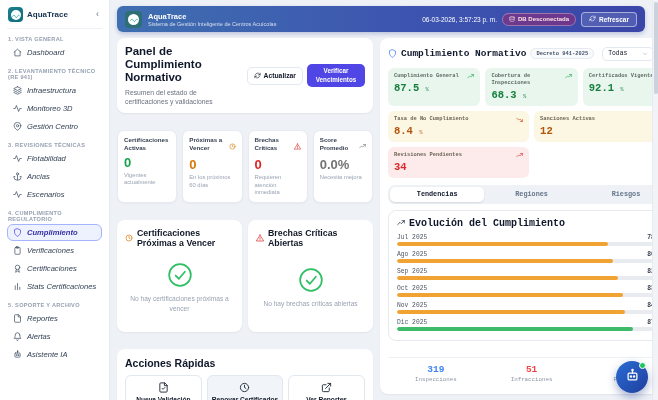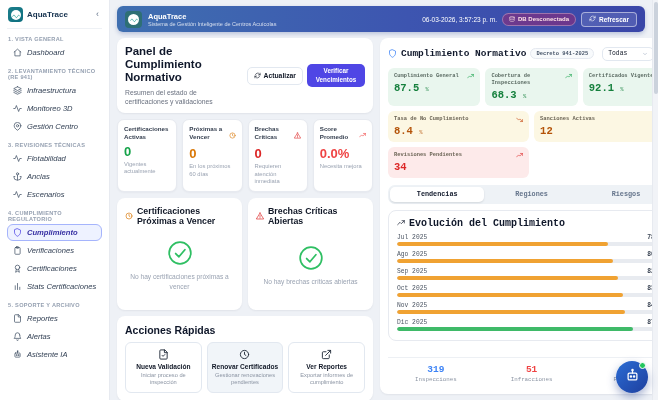--- a/index.html
+++ b/index.html
@@ -32,40 +32,40 @@
   .tb-logo { width:17px; height:17px; border-radius:4px; background:#2e6f75; display:flex; align-items:center; justify-content:center; }
   .tb-logo-inner { width:11px; height:11px; border-radius:50%; background:#fff; color:#0d9488; display:flex; align-items:center; justify-content:center; }
   .tb-brand { font-size:7.5px; font-weight:bold; line-height:1.2; }
   .tb-sub { font-size:5.5px; color:rgba(255,255,255,.78); }
   .topbar-right { display:flex; align-items:center; gap:5px; }
   .tb-time { font-size:6.5px; }
   .db-badge { display:flex; align-items:center; gap:3px; background:rgba(190,24,93,.38); border:1px solid rgba(255,230,235,.35); color:#ffe4e6; font-size:6px; font-weight:600; padding:2px 6px; border-radius:999px; }
   .refresh-btn { display:flex; align-items:center; gap:3px; background:rgba(255,255,255,.12); border:1px solid rgba(255,255,255,.5); color:#fff; font-size:6.5px; font-weight:700; padding:2.5px 7px; border-radius:4px; cursor:pointer; }
 
   .content { display:flex; gap:7px; margin-top:6px; flex:1; min-height:0; }
-  .col-left { width:256px; flex-shrink:0; display:flex; flex-direction:column; gap:6px; }
+  .col-left { width:256px; flex-shrink:0; display:flex; flex-direction:column; gap:17px; }
   .col-right { flex:1; min-width:0; display:flex; flex-direction:row;font-family:Liberation Mono, monospace; }
   .card { background:#fff; border-radius:8px; box-shadow:0 1px 2px rgba(15,23,42,.06); }
 
   
   .panel-head { display:flex; justify-content:space-between; gap:6px; padding:7px 8px; }
   .panel-title { font-size:11.5px; font-weight:800; color:#0f172a; line-height:1.15; }
   .panel-sub { font-size:6.8px; color:#6b7280; margin-top:3px; line-height:1.35; }
   .panel-actions { display:flex; gap:4px; align-items:center; flex-shrink:0; }
   .btn-light { display:flex; align-items:center; gap:3px; border:1px solid #e2e8f0; background:#fff; border-radius:5px; padding:4px 6px; font-size:6.8px; font-weight:700; color:#111827; cursor:pointer; }
   .btn-primary { background:#4f46e5; color:#fff; border:none; border-radius:5px; padding:3px 7px; font-size:6.3px; font-weight:700; text-align:center; line-height:1.3; max-width:58px; cursor:pointer; }
 
   
   .stats { display:grid; grid-template-columns:repeat(4,1fr); gap:5px; }
   .stat { background:#fff; border:1px solid #e7eaf0; border-radius:7px; padding:5px 6px; box-shadow:0 1px 2px rgba(15,23,42,.04); }
   .stat-top { display:flex; justify-content:space-between; gap:2px; }
   .stat-label { font-size:6.2px; font-weight:700; color:#374151; line-height:1.25; }
   .stat-val { font-size:13px; font-weight:800; margin:3px 0 2px; }
   .stat-cap { font-size:5.8px; color:#9aa3b2; line-height:1.3; }
-  .c-green { color:#16a34a; } .c-amber { color:#d97706; } .c-red { color:#dc2626; } .c-blue { color:#ef4444; }
+  .c-green { color:#16a34a; } .c-amber { color:#d97706; } .c-red { color:#dc2626; } .c-blue { color:#737373; }
 
   
   .empties { display:grid; grid-template-columns:1fr 1fr; gap:6px; }
   .empty-card { padding:8px; display:flex; flex-direction:column; min-height:112px; }
   .empty-head { display:flex; gap:4px; align-items:flex-start; }
   .empty-title { font-size:8.8px; font-weight:800; color:#111827; line-height:1.15; }
   .empty-body { flex:1; display:flex; flex-direction:column; align-items:center; justify-content:center; gap:6px; padding:6px 4px 2px; }
   .check-ic { color:#2fbf63; display:flex; }
   .empty-msg { font-size:6.6px; color:#9aa3b2; text-align:center; line-height:1.4; max-width:110px; }
 

